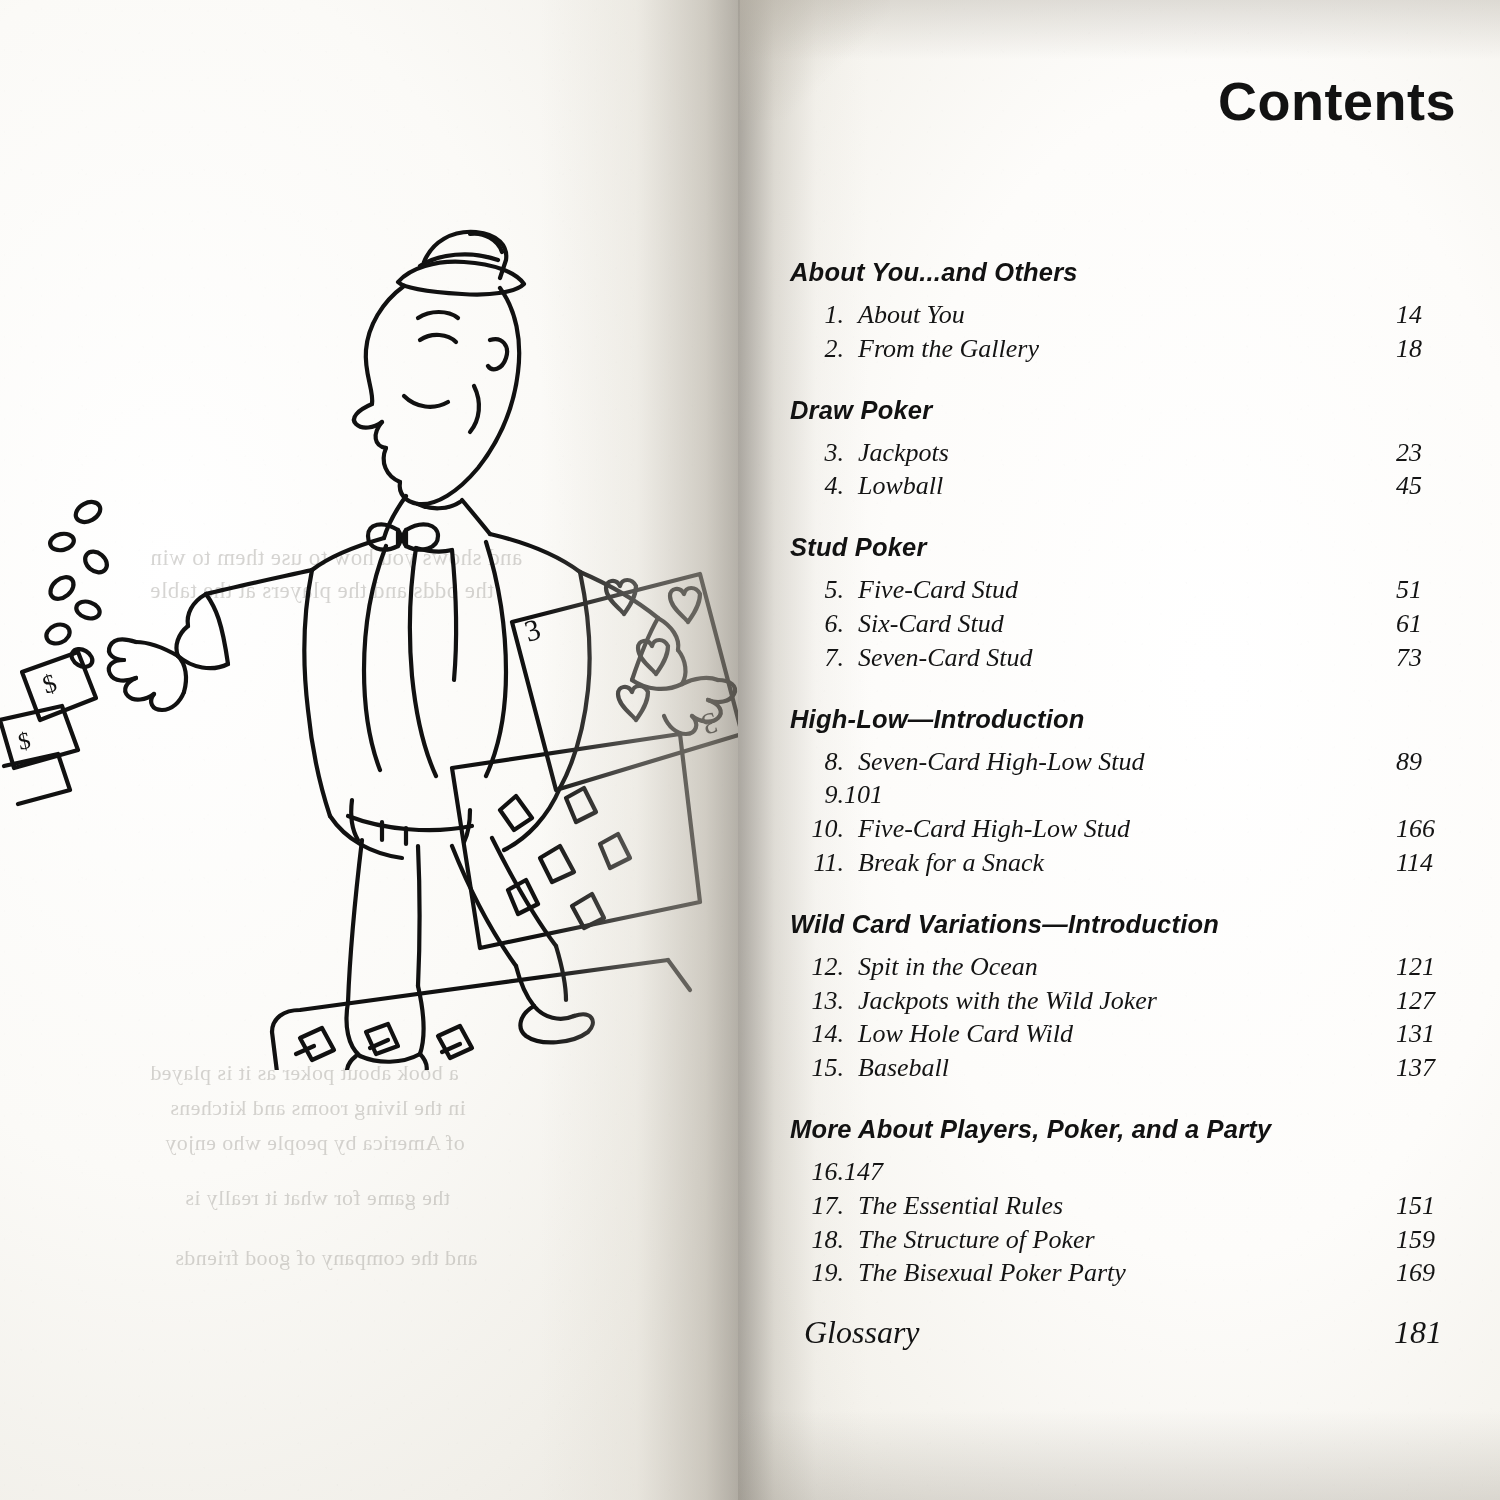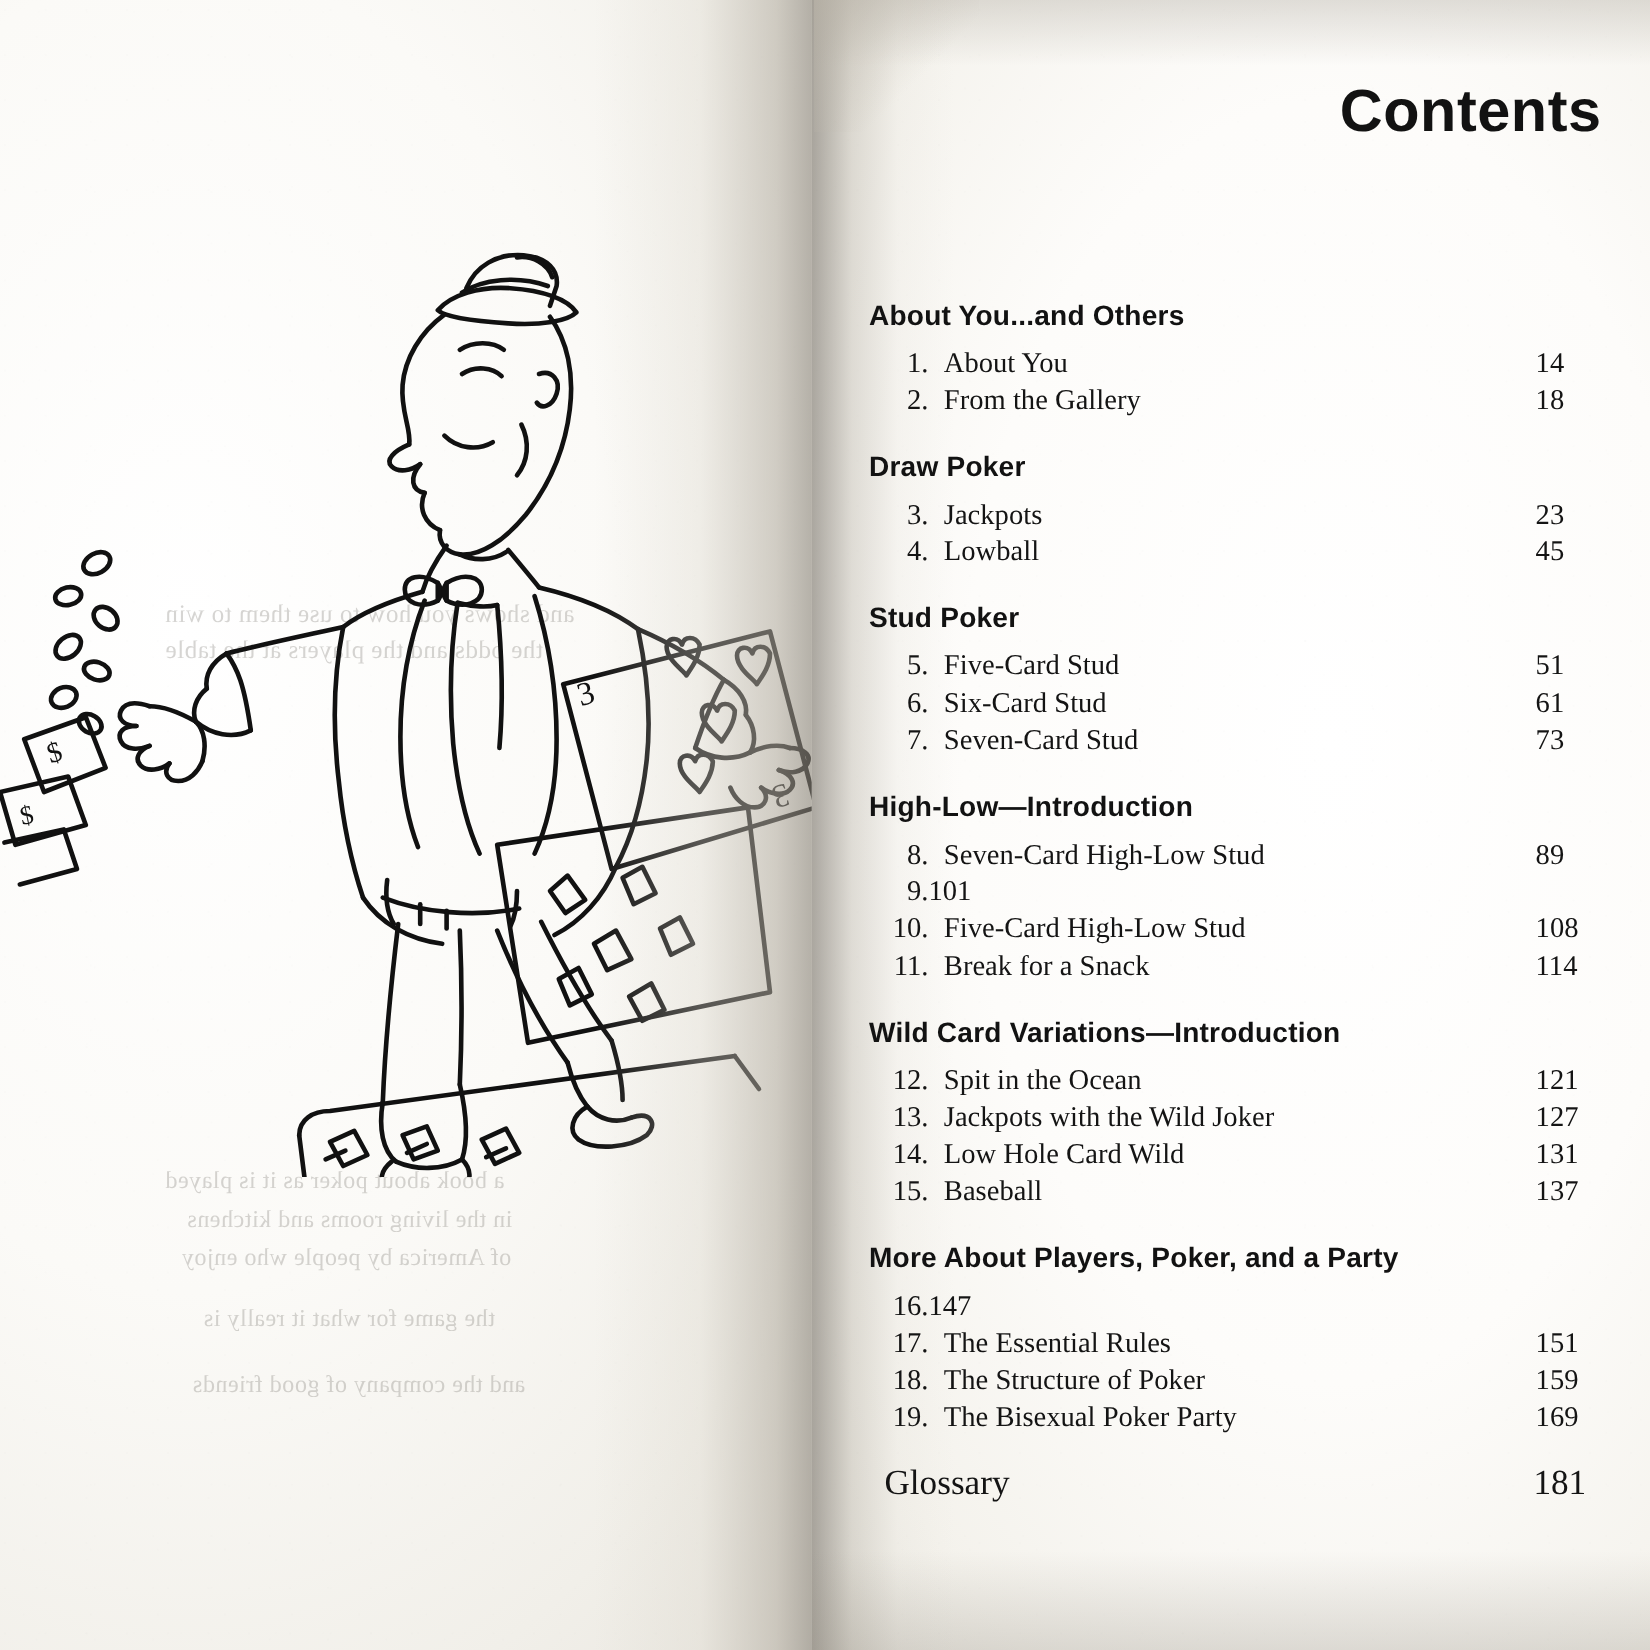--- a/index.html
+++ b/index.html
@@ -110,22 +110,23 @@
     position: absolute;
     right: 44px; top: 70px;
     font-family: "Liberation Sans", sans-serif;
     font-weight: bold;
     font-size: 54px;
     letter-spacing: .5px;
     color: #121212;
   }
   .toc {
     position: absolute;
-    left: 790px; top: 273px;
+    left: 790px; top: 258px;
     width: 652px;
+    font-style: italic;
   }
   .toc-section {
     font-family: "Liberation Sans", sans-serif;
     font-weight: bold;
     font-size: 25.5px;
     color: #121212;
     letter-spacing: .2px;
     margin-top: 30px;
     margin-bottom: 11px;
   }
@@ -385,21 +386,21 @@
         <span class="toc-label">Seven-Card High-Low Stud</span>
         <span class="toc-page">89</span>
       </div>
       <div class="toc-entry">
         <span class="toc-num">9.</span>
         <span class="toc-page">101</span>
       </div>
       <div class="toc-entry">
         <span class="toc-num">10.</span>
         <span class="toc-label">Five-Card High-Low Stud</span>
-        <span class="toc-page">108</span>
+        <span class="toc-page">166</span>
       </div>
       <div class="toc-entry">
         <span class="toc-num">11.</span>
         <span class="toc-label">Break for a Snack</span>
         <span class="toc-page">114</span>
       </div>
       <div class="toc-section">Wild Card Variations—Introduction</div>
       <div class="toc-entry">
         <span class="toc-num">12.</span>
         <span class="toc-label">Spit in the Ocean</span>

